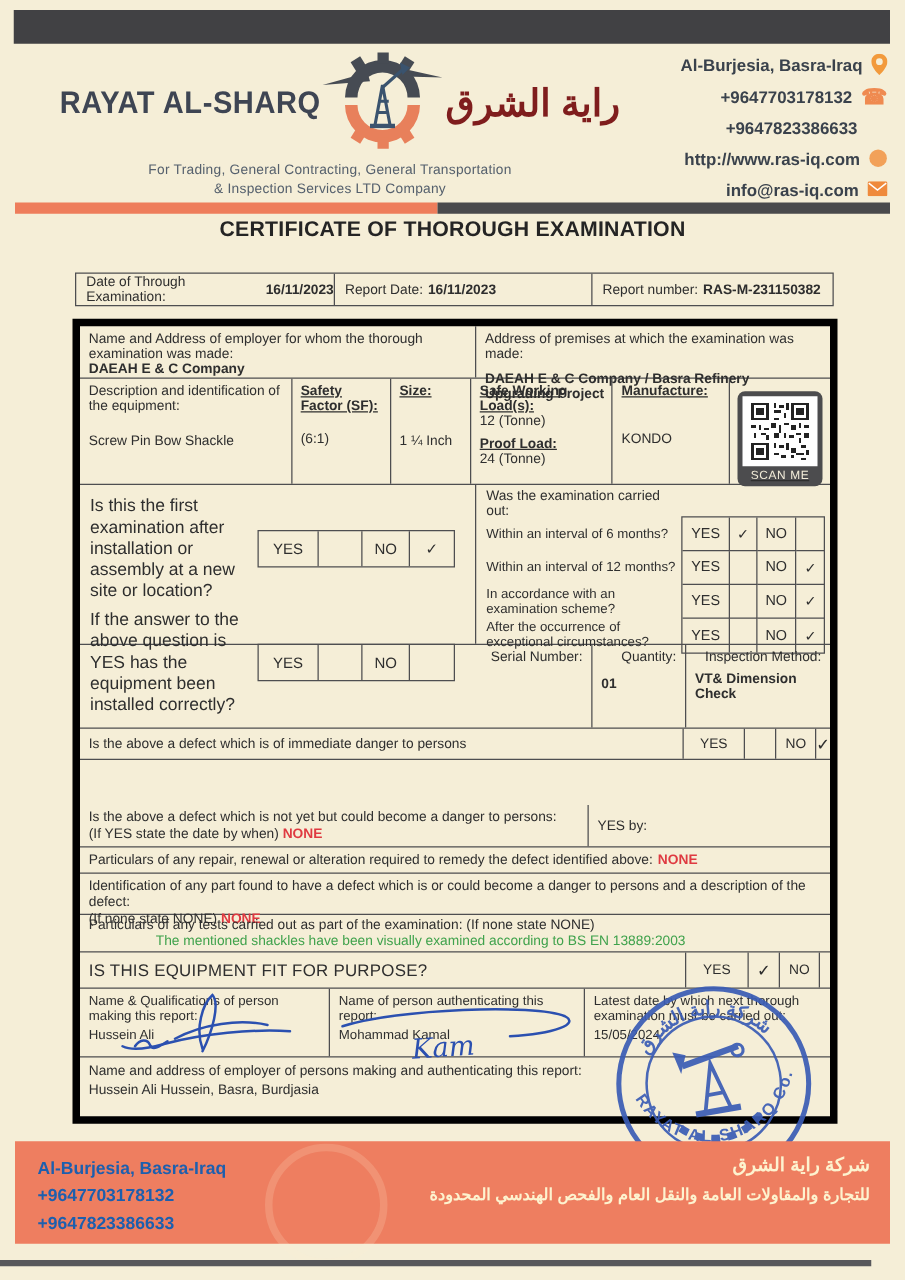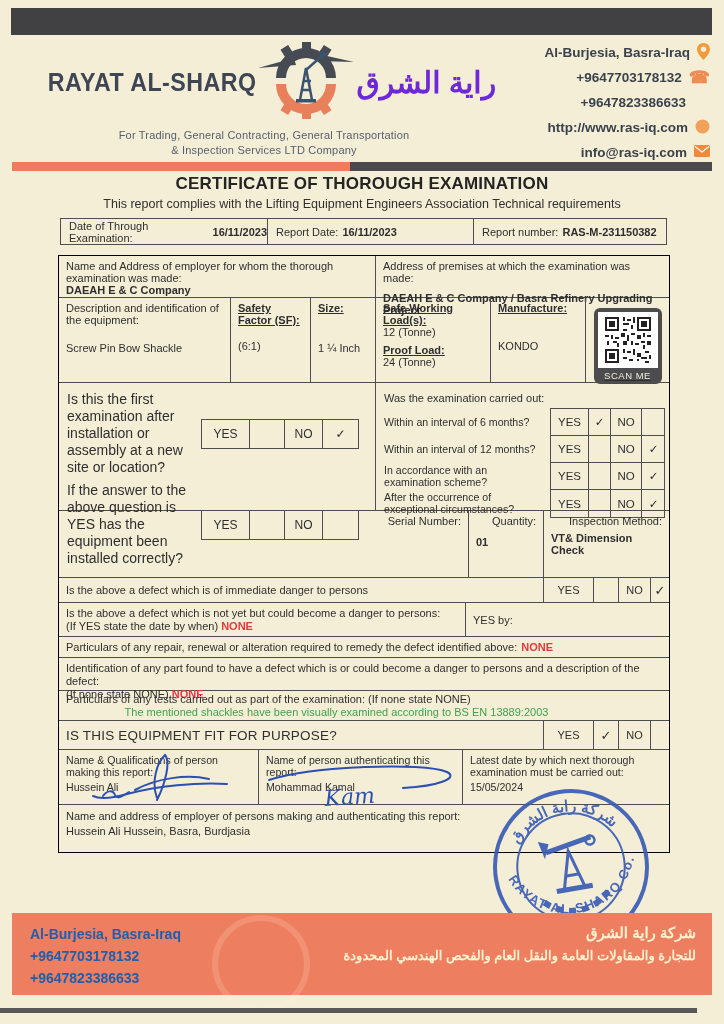--- a/index.html
+++ b/index.html
@@ -3,41 +3,41 @@
 <meta charset="utf-8">
 <style>
   html,body{margin:0;padding:0;background:#e9e9e9;}
   .page{position:relative;width:724px;height:1024px;background:#f5eed7;overflow:hidden;
         font-family:"Liberation Sans",sans-serif;color:#2e2e2e;border-right:4px solid #ded7c0;}
   
   .top-bar{position:absolute;top:8px;left:11px;width:701px;height:27px;background:#414144;}
   .logo-wrap{position:absolute;top:38px;left:24px;width:480px;text-align:center;}
   .logo-row{display:flex;align-items:center;justify-content:center;gap:2px;}
   .brand-en{font-size:25px;font-weight:bold;color:#3e4553;letter-spacing:.5px;transform:scaleX(.93);transform-origin:right;}
-  .brand-ar{font-size:30px;font-weight:bold;color:#6d28d9;}
+  .brand-ar{font-size:30px;font-weight:bold;color:#7f1d1d;}
   .tagline{margin-top:2px;font-size:11px;color:#55606d;line-height:15px;letter-spacing:.2px;}
   .contact{position:absolute;top:40px;right:14px;width:220px;}
   .contact-line{display:flex;justify-content:flex-end;align-items:center;gap:7px;
                 height:25px;font-size:13.5px;font-weight:bold;color:#3a424c;}
   .phone-glyph{color:#ef8a50;font-size:17px;line-height:1;}
   .divider{position:absolute;top:162px;left:12px;width:700px;height:9px;display:flex;}
   .divider .org{width:338px;background:#ee7d5b;}
   .divider .drk{flex:1;background:#4a4a4c;}
   
   .title-block{position:absolute;top:174px;left:0;right:0;text-align:center;}
   .cert-title{font-size:17px;font-weight:bold;color:#242424;letter-spacing:.2px;}
   .cert-sub{font-size:12.5px;color:#2f2f2f;margin-top:3px;}
   
   .date-row{position:absolute;top:218px;left:60px;width:607px;height:27px;display:flex;
             border:1px solid #4e4e50;box-sizing:border-box;font-size:11px;}
   .date-cell{border-right:1px solid #4e4e50;display:flex;align-items:center;padding-left:8px;gap:4px;box-sizing:border-box;}
   .date-cell:last-child{border-right:none;}
   .bold{font-weight:bold;}
   
-  .tbl{position:absolute;top:255px;left:58px;width:612px;border:1px solid #000000;box-sizing:border-box;font-size:11px;}
+  .tbl{position:absolute;top:255px;left:58px;width:612px;border:6px solid #000000;box-sizing:border-box;font-size:11px;}
   .row{display:flex;border-bottom:1px solid #4e4e50;box-sizing:border-box;}
   .row:last-child{border-bottom:none;}
   .c{border-right:1px solid #4e4e50;box-sizing:border-box;padding:4px 7px;position:relative;}
   .c:last-child{border-right:none;}
   .lbl{color:#2e2e2e;}
   .ul{text-decoration:underline;font-weight:bold;text-align:right;}
   .rd{color:#df3a41;font-weight:bold;}
   .grn{color:#3fa24c;}
   .val{font-weight:bold;}
   
@@ -60,21 +60,21 @@
   .xwrap{display:flex;}
   .xleft{flex:1;padding-right:4px;}
   .xhdr{height:21px;font-size:11px;display:flex;align-items:center;}
   .xq{height:27px;display:flex;align-items:center;font-size:10.6px;line-height:12px;}
   .xright{width:115px;margin-top:21px;margin-right:2px;}
   .r4{height:67px;} .r4 .c1{width:410px;} .r4 .c2{width:75px;} .r4 .c3{flex:1;}
   .stack .t{display:block;text-align:right;} .stack .v{display:block;font-weight:bold;margin-top:9px;}
   .r5{height:25px;} .r5 .cq5{width:485px;display:flex;align-items:center;}
   .cell-mini{display:flex;align-items:center;justify-content:center;padding:0;}
   .w50{width:50px;} .w25{width:25px;} .w32{width:32px;} .wlast{flex:1;}
-  .r6{height:34px;} .r6 .c1{width:407px;line-height:13px;} .r6 .c2{flex:1;display:flex;align-items:center;}
+  .r6{height:34px;margin-top:36px;} .r6 .c1{width:407px;line-height:13px;} .r6 .c2{flex:1;display:flex;align-items:center;}
   .r7{height:21px;} .r7 .c1{flex:1;display:flex;align-items:center;gap:4px;}
   .r8{height:33px;} .r8 .c1{flex:1;line-height:13px;}
   .r9{height:30px;} .r9 .c1{flex:1;line-height:13px;padding-top:2px;}
   .r9 .grn{display:block;text-align:center;margin-right:55px;}
   .r10{height:29px;} .r10 .cq5{width:485px;display:flex;align-items:center;}
   .fitq{font-size:13.5px;font-weight:normal;letter-spacing:.2px;}
   .r11{height:55px;font-size:10.6px;} .r11 .c1{width:200px;} .r11 .c2{width:204px;} .r11 .c3{flex:1;}
   .r11 .nm{margin-top:3px;}
   .r12{height:47px;font-size:11px;line-height:15px;}
   .sig{position:absolute;pointer-events:none;}
@@ -172,21 +172,20 @@
     </div>
   </div>
 
   <div class="divider">
     <div class="org"></div>
     <div class="drk"></div>
   </div>
 
   <div class="title-block">
     <div class="cert-title">CERTIFICATE OF THOROUGH EXAMINATION</div>
-    <div class="cert-sub">This report complies with the Lifting Equipment Engineers Association Technical requirements</div>
   </div>
 
   <div class="date-row">
     <div class="date-cell" style="width:207px">
       <span class="lbl">Date of Through Examination:</span>
       <span class="bold">16/11/2023</span>
     </div>
     <div class="date-cell" style="width:206px">
       <span class="lbl">Report Date:</span>
       <span class="bold">16/11/2023</span>

